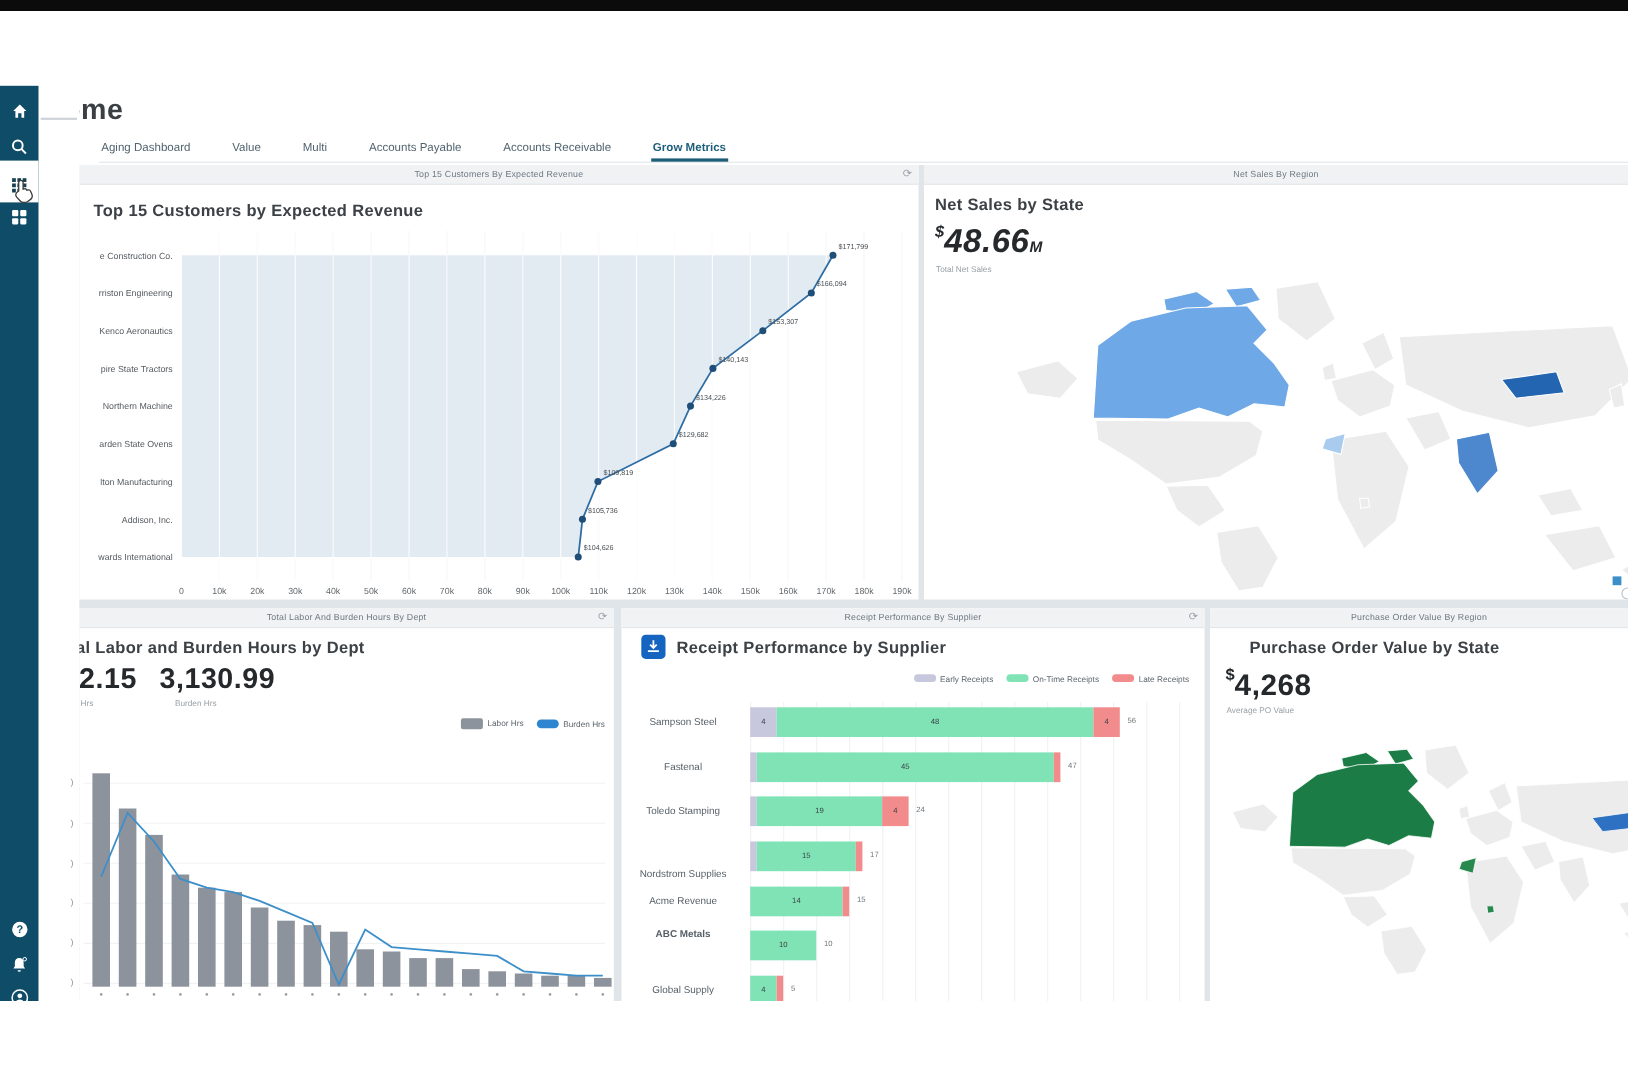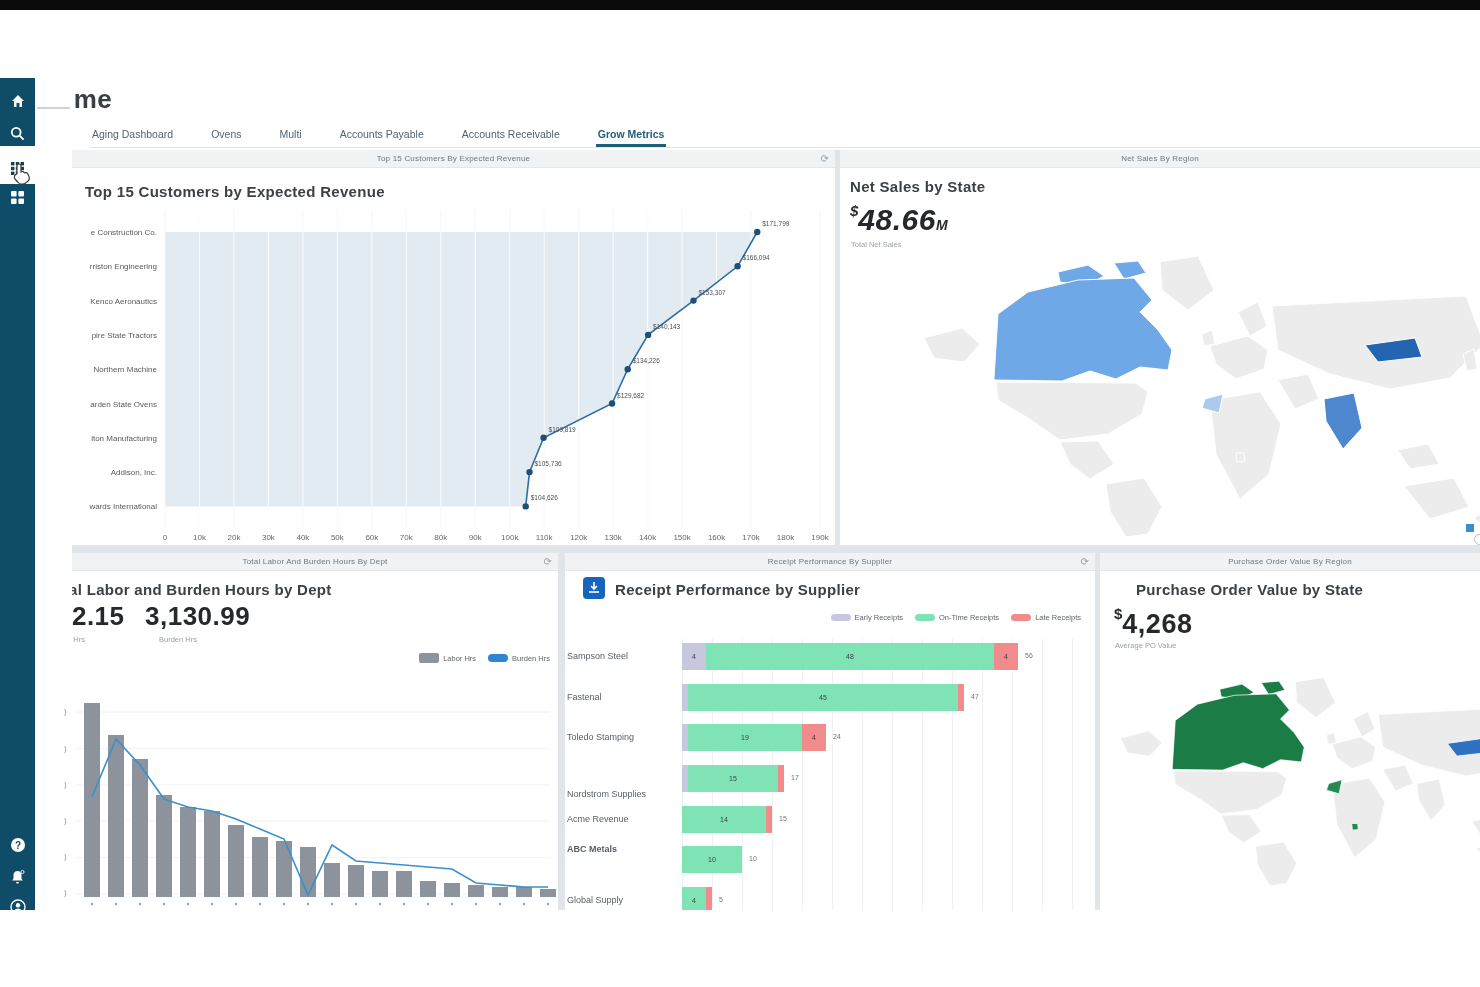--- a/index.html
+++ b/index.html
@@ -26,44 +26,44 @@
   .phead{position:absolute;left:0;top:0;right:0;height:17px;background:#f0f2f4;border-bottom:1px solid #e4e7ea;
          display:flex;align-items:center;justify-content:center;font-size:8px;color:#6d7883;letter-spacing:.2px;}
   .refresh{position:absolute;right:6px;top:2px;font-size:10px;color:#9aa1a8;cursor:pointer;line-height:13px;}
   .ptitle{position:absolute;margin:0;font-size:15px;font-weight:700;color:#3c4146;letter-spacing:.3px;white-space:nowrap;}
   .kpi{position:absolute;color:#26292c;white-space:nowrap;}
   .kpi .cur{font-size:15px;font-weight:700;vertical-align:14px;}
   .kpi .val{font-size:30px;font-weight:700;letter-spacing:.5px;}
   .kpi .suf{font-size:14px;font-weight:700;}
   .kpi-label{position:absolute;font-size:7.5px;color:#9aa1a7;white-space:nowrap;}
   .legend{position:absolute;display:flex;gap:12px;align-items:center;}
-  .leg-item{display:flex;align-items:center;gap:4px;font-size:7.5px;color:#5d666e;cursor:pointer;white-space:nowrap;}
+  .leg-item{display:flex;gap:4px;font-size:7.5px;color:#5d666e;cursor:pointer;white-space:nowrap;}
   .leg-sw{width:20px;height:8px;border-radius:4px;display:inline-block;}
   svg{display:block;}
   svg text{font-family:"Liberation Sans",sans-serif;}
   
-  .rrow-label{position:absolute;width:108px;text-align:left;font-size:9px;color:#565f67;}
+  .rrow-label{position:absolute;width:108px;text-align:center;font-size:9px;color:#565f67;}
   .rbar{position:absolute;height:27px;display:flex;}
   .rseg{height:27px;display:flex;align-items:center;justify-content:center;font-size:7px;color:#3c4146;}
   .rtotal{position:absolute;font-size:7px;color:#6d757c;}
   .vline{position:absolute;width:1px;background:#eef1f3;}
   .ricon{position:absolute;width:22px;height:22px;border-radius:4px;background:#1565c0;display:flex;align-items:center;justify-content:center;}
   .map-sq{position:absolute;width:8px;height:8px;background:#3d8fc9;cursor:pointer;}
   .map-circ{position:absolute;width:9px;height:9px;border-radius:50%;border:1px solid #b9bfc4;background:#fff;cursor:pointer;}
 </style>
 </head>
 <body>
 
 <div class="stage">
   <div class="topbar"></div>
 
   <h1 class="page-title">Home</h1>
   <nav class="tabbar">
       <div class="tab">Aging Dashboard</div>
-      <div class="tab">Ovens</div>
+      <div class="tab">Value</div>
       <div class="tab">Multi</div>
       <div class="tab">Accounts Payable</div>
       <div class="tab">Accounts Receivable</div>
       <div class="tab active">Grow Metrics</div>
     </nav>
 
   <div class="board">
 
     <section class="panel" style="left:0;top:0;width:763px;height:395px;">
       <div class="phead">

